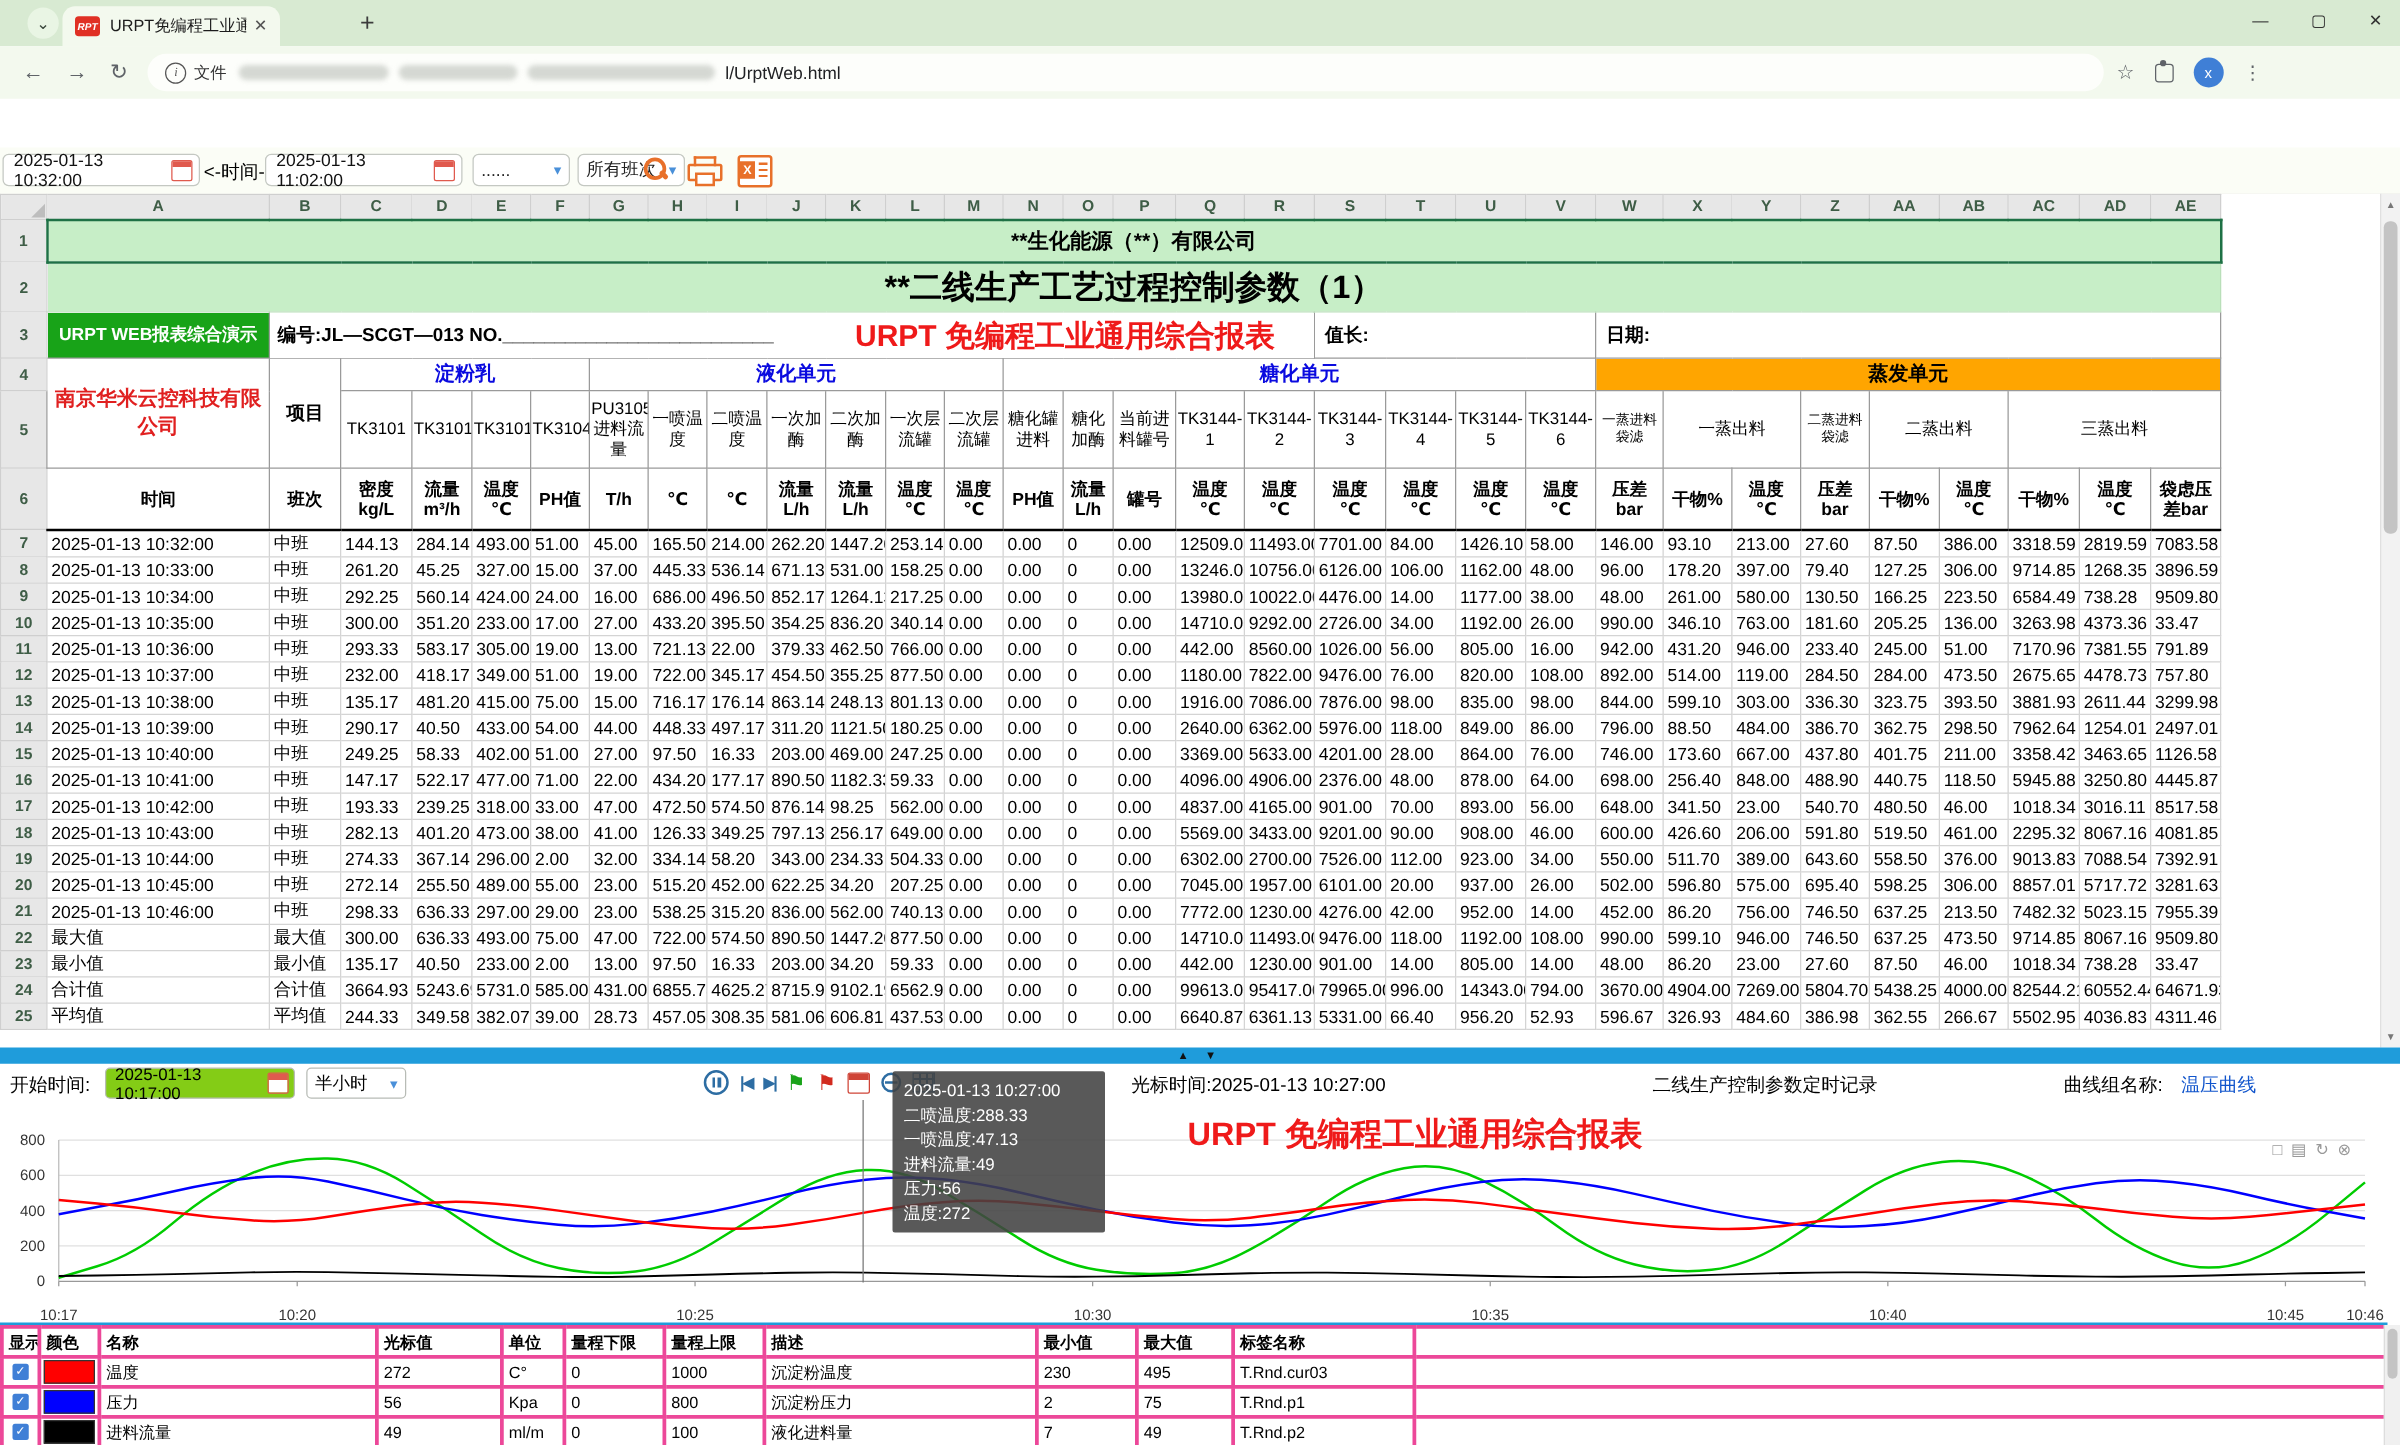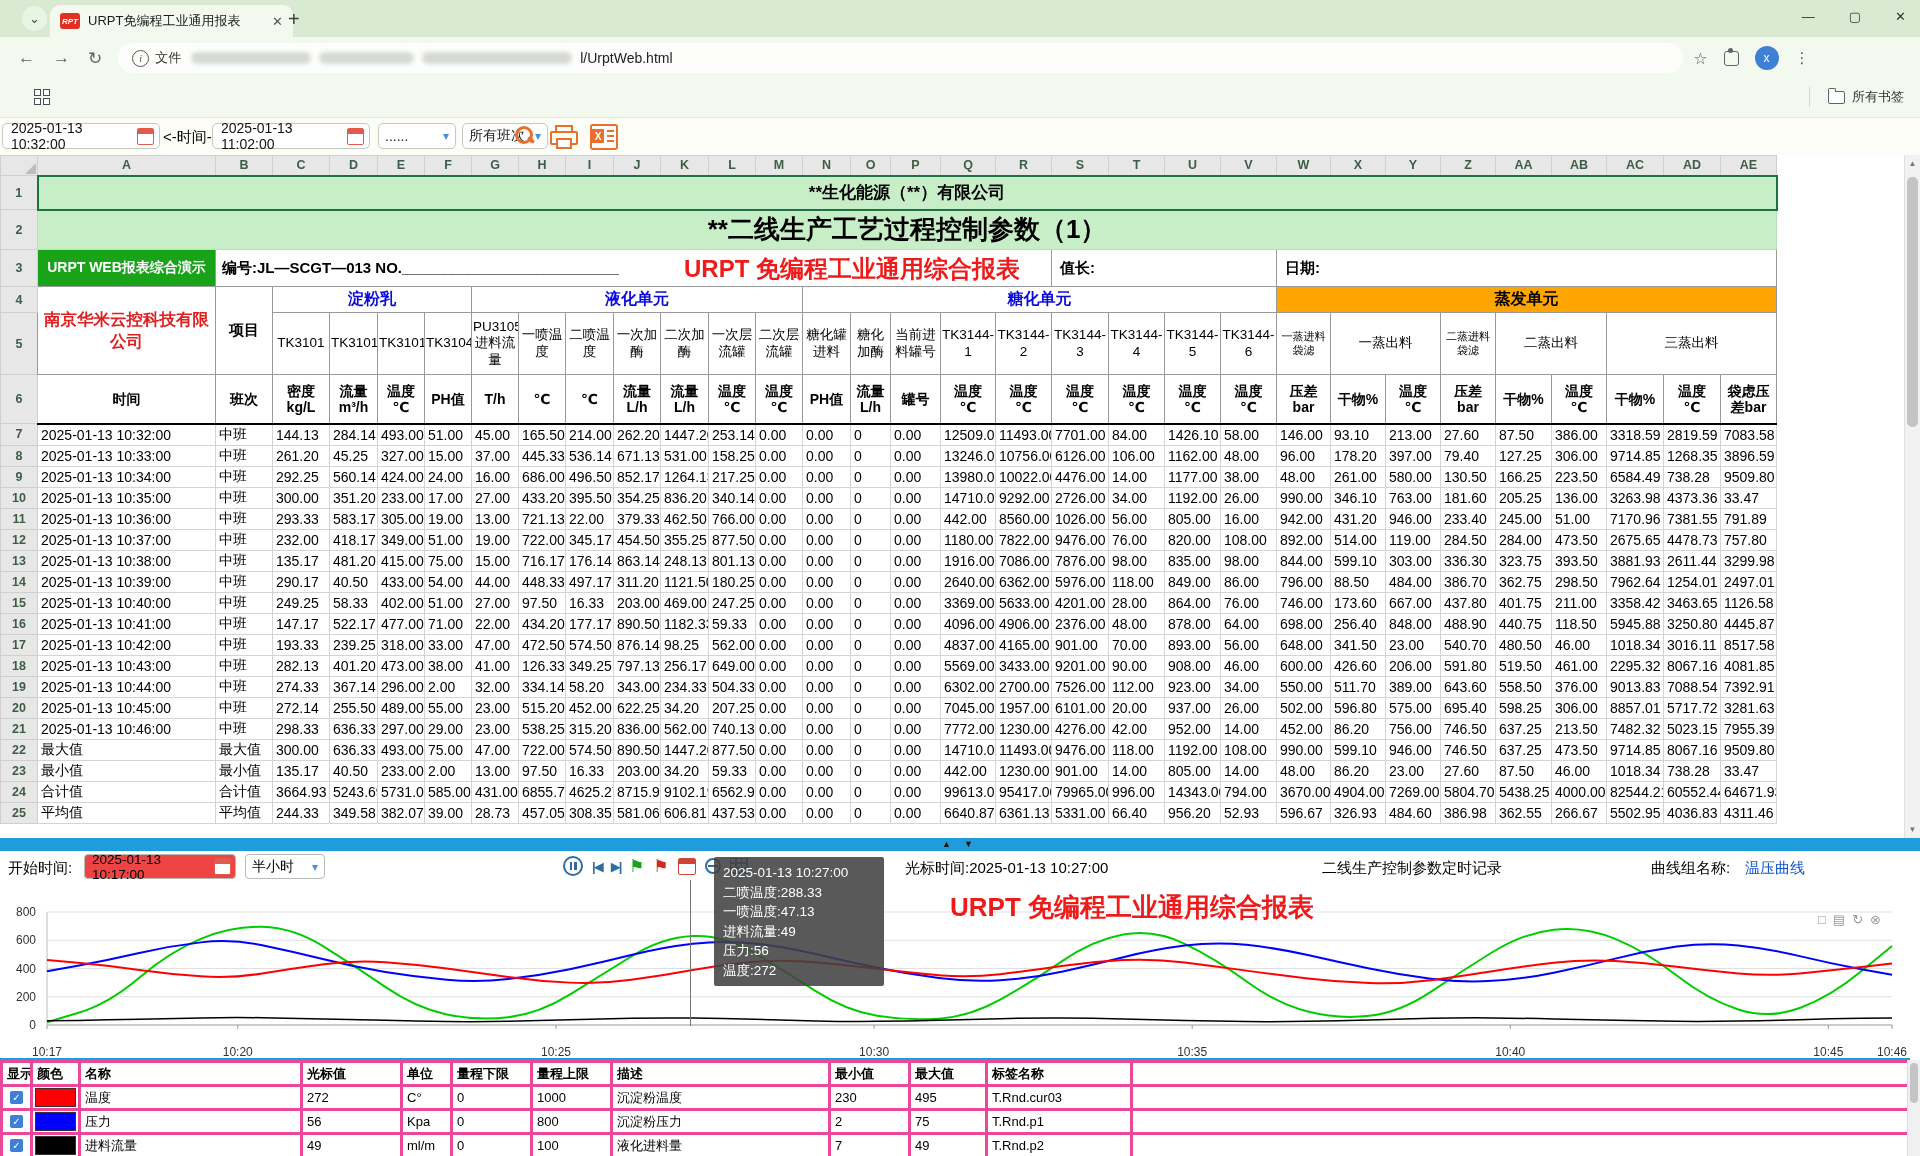--- a/index.html
+++ b/index.html
@@ -1,20 +1,20 @@
 <!DOCTYPE html>
 <html><head>
 <meta charset="utf-8">
 <style>
   html,body{margin:0;padding:0;background:#fff;font-family:"Liberation Sans","DejaVu Sans",sans-serif;}
   #root{position:relative;width:1920px;height:1156px;overflow:hidden;background:#fff;}
   
   .tabbar{position:absolute;left:0;top:0;width:1920px;height:37px;background:#d8ead2;}
   .tab-chevron{position:absolute;left:22px;top:6px;width:25px;height:25px;border-radius:50%;background:#e9f5e4;color:#3d4a3f;font-size:13px;display:flex;align-items:center;justify-content:center;}
-  .tab{position:absolute;left:50px;top:5px;width:243px;height:32px;background:#f3f9ee;border-radius:10px 10px 0 0;display:flex;align-items:center;padding:13px 10px;box-sizing:border-box;}
+  .tab{position:absolute;left:50px;top:5px;width:174px;height:32px;background:#f3f9ee;border-radius:10px 10px 0 0;display:flex;align-items:center;padding:13px 10px;box-sizing:border-box;}
   .favicon{width:20px;height:16px;background:#e03024;border-radius:3px;color:#fff;font-size:8px;font-weight:bold;font-style:italic;display:flex;align-items:center;justify-content:center;flex:none;}
   .tab-title{font-size:13px;color:#1c1c1c;margin-left:8px;flex:1;white-space:nowrap;overflow:hidden;}
   .tab-close{font-size:13px;color:#555;margin-left:6px;}
   .newtab{position:absolute;left:288px;top:8px;font-size:20px;color:#3c3c3c;}
   .win-controls{position:absolute;right:14px;top:9px;display:flex;gap:34px;color:#333;font-size:13px;}
   .urlrow{position:absolute;left:0;top:37px;width:1920px;height:42px;background:#f3f9ee;display:flex;align-items:center;}
   .nav-ic{color:#5f6368;font-size:17px;margin-left:18px;}
   .urlpill{margin-left:16px;width:1565px;height:30px;background:#fdfefb;border-radius:15px;display:flex;align-items:center;padding:0 14px;box-sizing:border-box;}
   .info-circle{width:15px;height:15px;border:1.4px solid #555;border-radius:50%;color:#555;font-size:10px;display:flex;align-items:center;justify-content:center;flex:none;font-style:italic;font-family:"Liberation Serif",serif;}
   .info-label{font-size:13px;color:#333;margin:0 10px 0 6px;}
@@ -78,21 +78,21 @@
   .vsb{position:absolute;right:0;top:155px;width:15px;height:683px;background:#f2f2f2;border-left:1px solid #e0e0e0;}
   .vsb .thumb{position:absolute;left:2px;top:22px;width:11px;height:250px;background:#c4c4c4;border-radius:5px;}
   .vsb .up,.vsb .dn{position:absolute;left:0;width:15px;font-size:8px;color:#777;text-align:center;}
   .vsb .up{top:4px;} .vsb .dn{bottom:4px;}
   
   .bluebar{position:absolute;left:0;top:838px;width:1920px;height:13px;background:#1f9cdb;}
   .bluebar .tri{position:absolute;top:1px;font-size:9px;color:#111;}
   
   .ctrlrow{position:absolute;left:0;top:853px;width:1920px;height:30px;font-size:15px;color:#000;}
   .ctrl-label{position:absolute;left:8px;top:6px;}
-  .ctrl-input{position:absolute;left:84px;top:1px;width:152px;height:25px;border:1px solid #b8bcb6;border-radius:4px;background:#ef4444;font-size:13.5px;display:flex;align-items:center;justify-content:space-between;padding:0 4px 0 7px;box-sizing:border-box;}
+  .ctrl-input{position:absolute;left:84px;top:1px;width:152px;height:25px;border:1px solid #b8bcb6;border-radius:4px;background:#84cc16;font-size:13.5px;display:flex;align-items:center;justify-content:space-between;padding:0 4px 0 7px;box-sizing:border-box;}
   .ctrl-dd{position:absolute;left:245px;top:1px;width:80px;height:25px;border:1px solid #b8bcb6;border-radius:4px;background:#fff;font-size:14px;display:flex;align-items:center;justify-content:space-between;padding:0 6px;box-sizing:border-box;}
   .pbar{position:absolute;top:3px;display:flex;align-items:center;gap:9px;left:563px;}
   .pause-c{width:20px;height:20px;border:2px solid #2d6da3;border-radius:50%;display:flex;align-items:center;justify-content:center;gap:2px;box-sizing:border-box;}
   .pause-c i{display:block;width:2.5px;height:8px;background:#2d6da3;}
   .skip{color:#2d6da3;font-size:13px;font-weight:bold;letter-spacing:-2px;}
   .flag{font-size:17px;line-height:1;}
   .mini-cal{width:16px;height:15px;border:1.5px solid #cf4437;border-radius:2px;background:linear-gradient(#cf4437 0 5px,#fff 5px);}
   .mini-globe{width:16px;height:16px;border:2px solid #2d6da3;border-radius:50%;position:relative;box-sizing:border-box;}
   .mini-globe:before{content:"";position:absolute;left:1px;top:5px;width:10px;height:1.6px;background:#2d6da3;}
   .mini-grid{width:16px;height:14px;border:1.5px solid #2d6da3;background:
@@ -152,33 +152,20 @@
       <span class="url-suffix">l/UrptWeb.html</span>
     </div>
     <div class="pill-right">
       <span class="star-ic">☆</span>
       <span class="puzzle-ic"></span>
       <span class="avatar">x</span>
       <span class="kebab">⋮</span>
     </div>
   </div>
 
-  <div class="bmrow">
-    <div class="apps-grid">
-        <i></i>
-        <i></i>
-        <i></i>
-        <i></i>
-      </div>
-    <div class="bm-divider"></div>
-    <div class="bm-right">
-      <span class="folder-ic"></span>
-      <span>所有书签</span>
-    </div>
-  </div>
 
   <div class="toolbar">
     <div class="dtinput" style="left:2px;width:158px;">
       <span>2025-01-13 10:32:00</span>
       <span class="cal-ic"></span>
     </div>
     <div class="timelabel">&lt;-时间-&gt;</div>
     <div class="dtinput" style="left:212px;width:158px;">
       <span>2025-01-13 11:02:00</span>
       <span class="cal-ic"></span>

